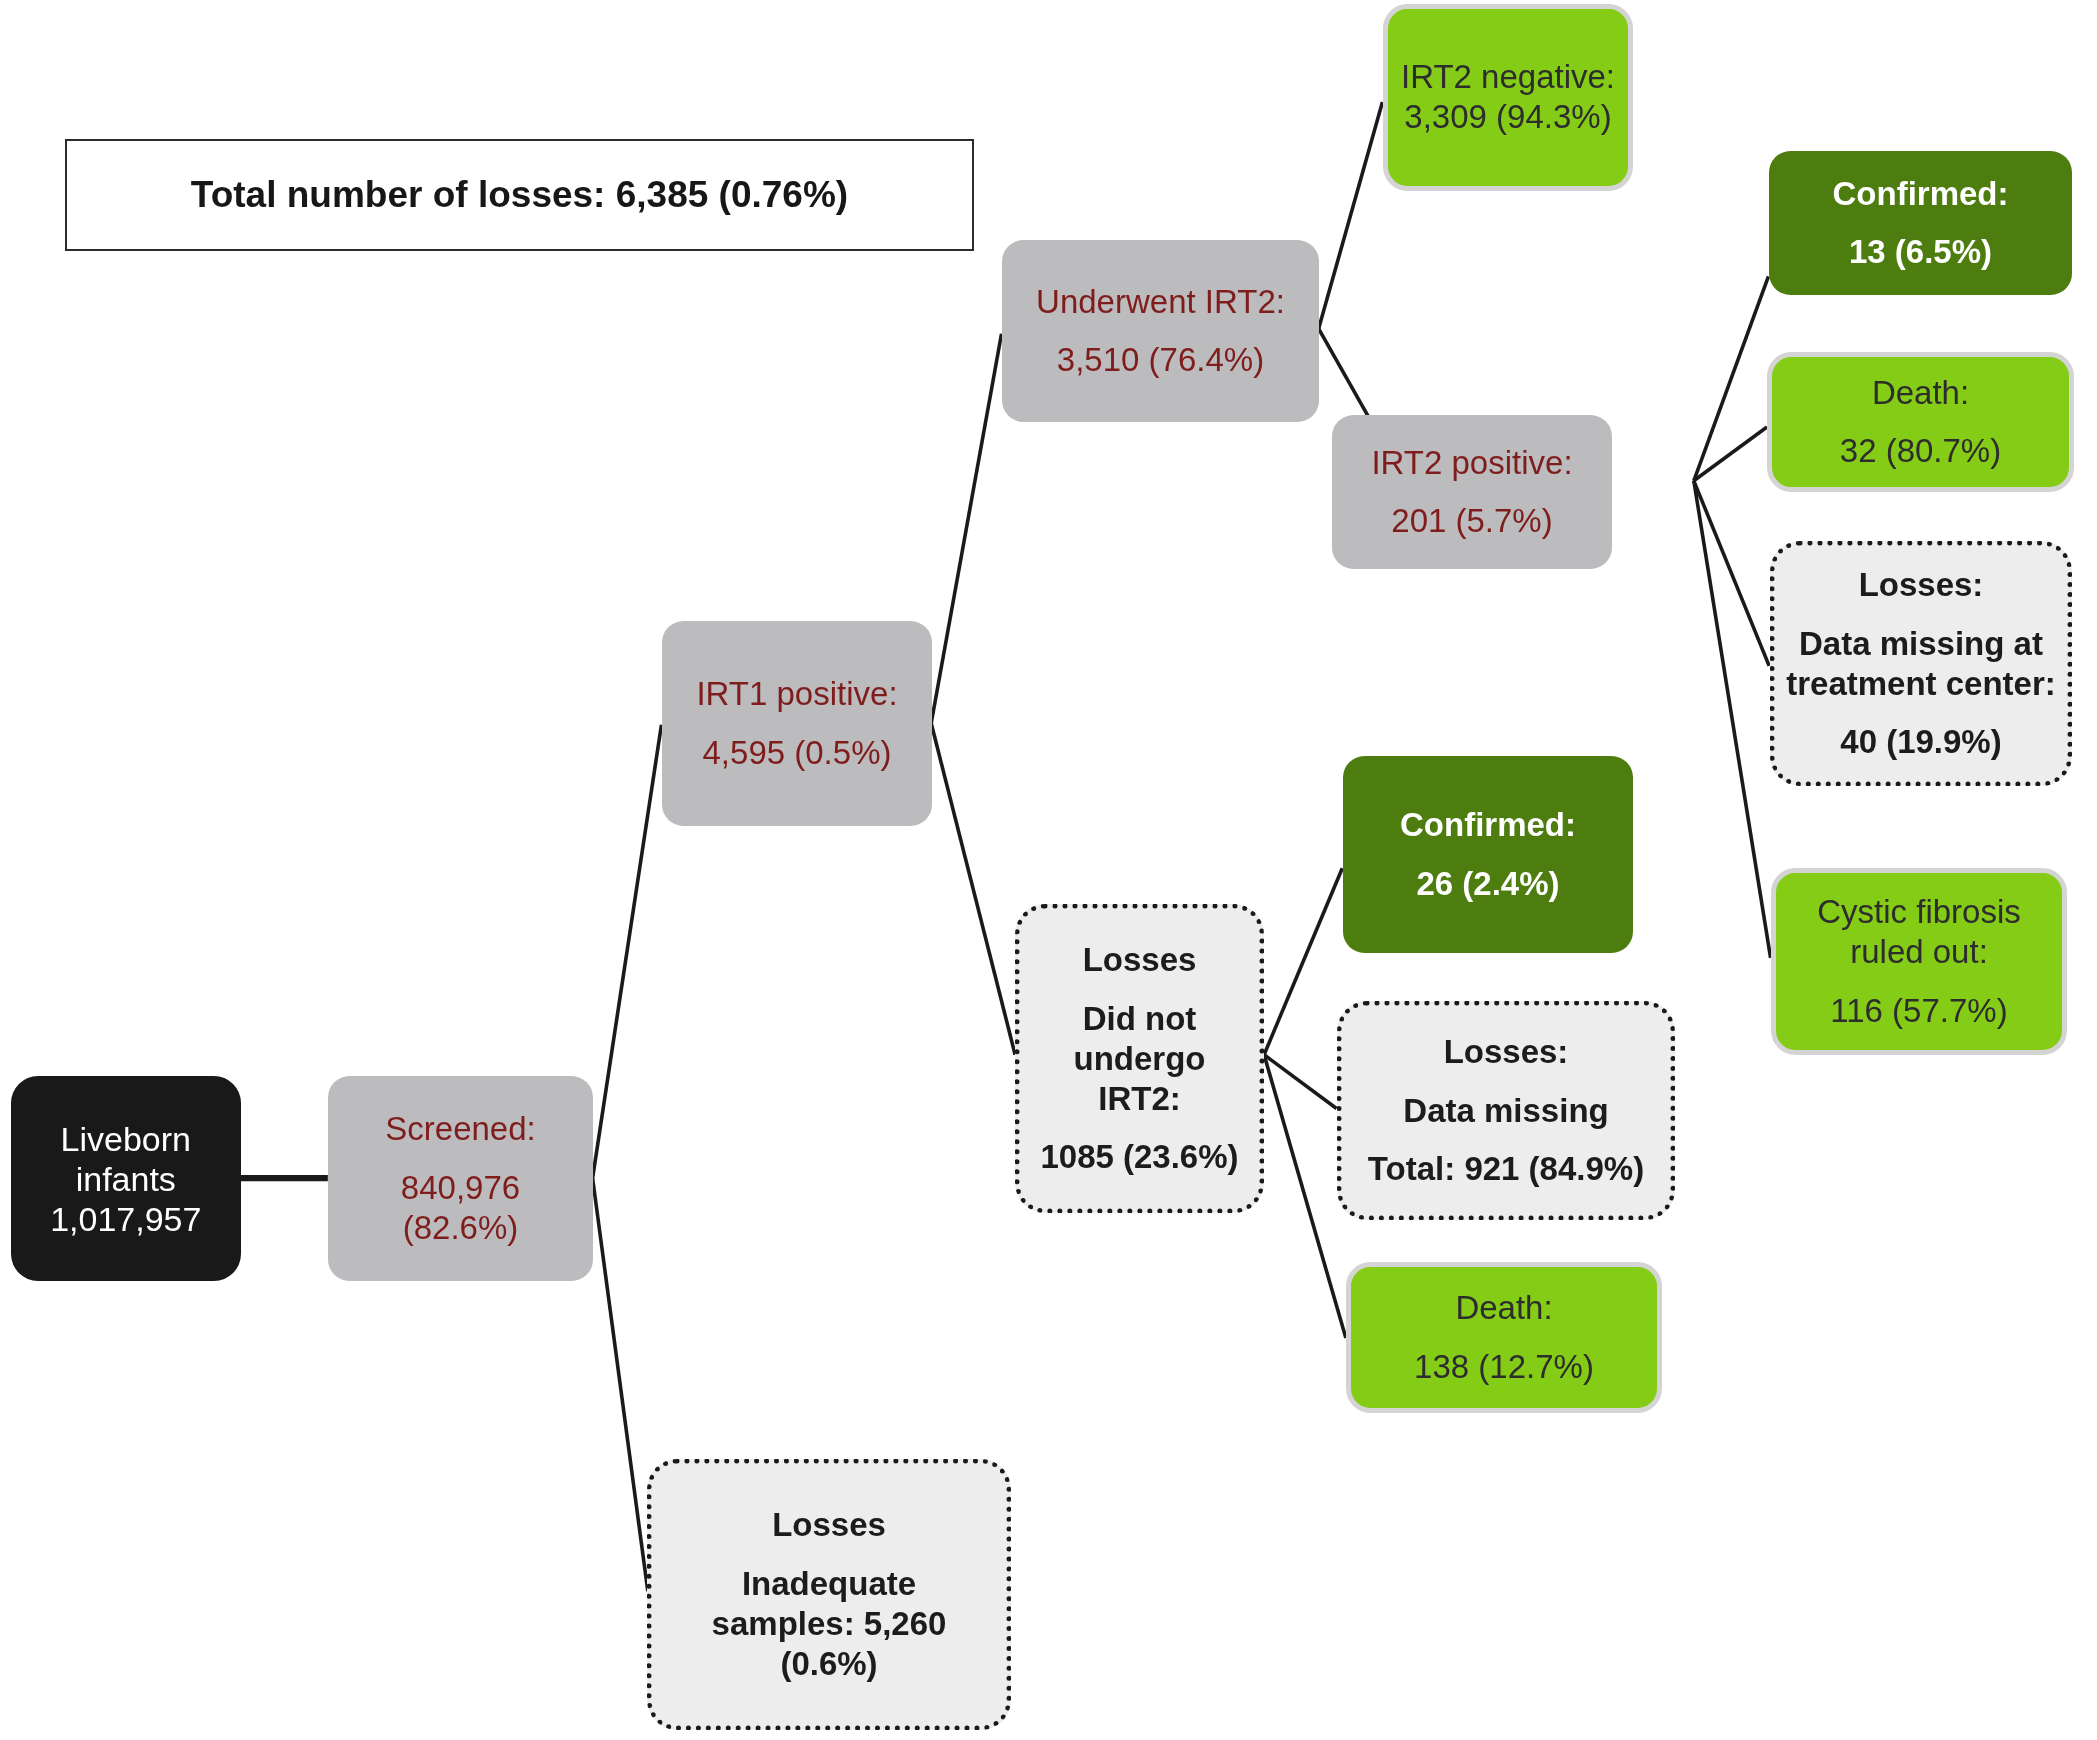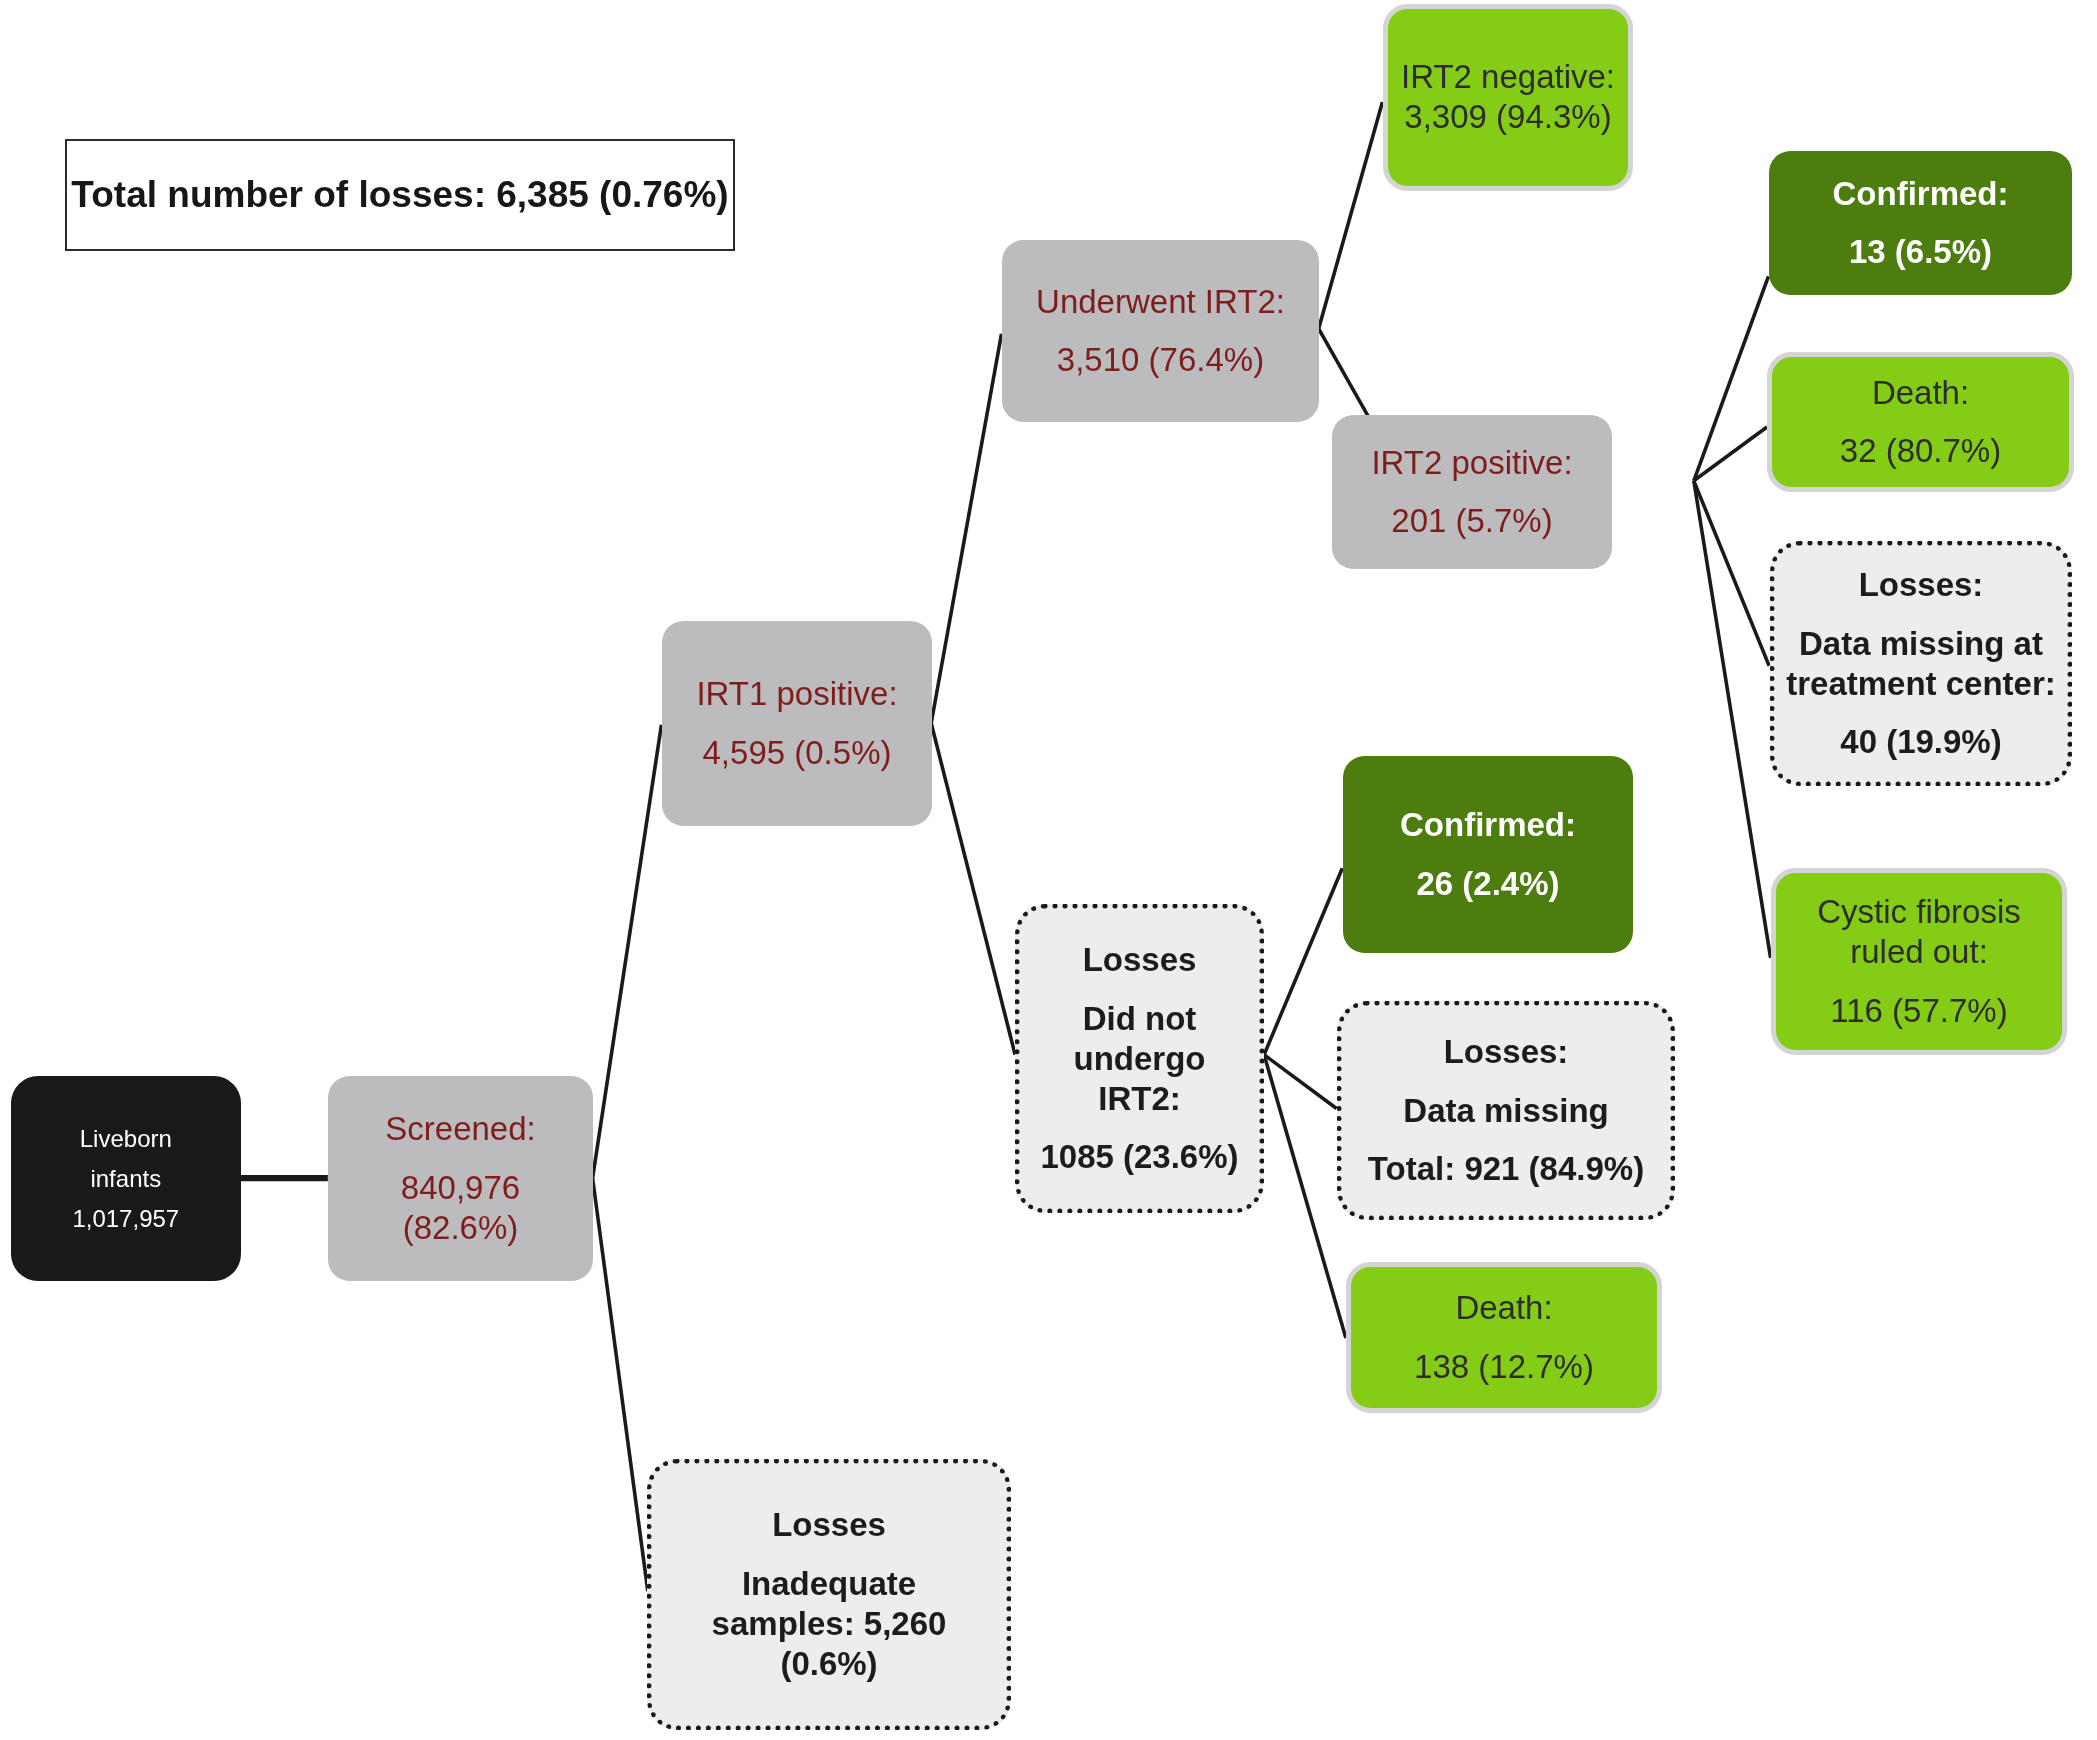--- a/index.html
+++ b/index.html
@@ -47,21 +47,21 @@
     background: #ffffff;
     border: 2.2px solid #2b2b2b;
     font-weight: 700;
     font-size: 37px;
     color: #171717;
   }
   .black {
     background: #191919;
     color: #ffffff;
     border-radius: 27px;
-    font-size: 24px;
+    font-size: 34px;
   }
   .gray {
     background: #bcbcbe;
     color: #7f1d1d;
     border-radius: 21.5px;
   }
   .dark {
     background: #4d7c0f;
     color: #ffffff;
     border-radius: 21.5px;
@@ -96,21 +96,21 @@
     <line x1="1838" y1="458" x2="1971" y2="693"></line>
     <line x1="2361" y1="670" x2="2465" y2="385"></line>
     <line x1="2361" y1="670" x2="2463" y2="595"></line>
     <line x1="2361" y1="670" x2="2466" y2="928"></line>
     <line x1="2361" y1="670" x2="2468" y2="1335"></line>
     <line x1="1762" y1="1470" x2="1871" y2="1210"></line>
     <line x1="1762" y1="1470" x2="1863" y2="1545"></line>
     <line x1="1762" y1="1470" x2="1876" y2="1865"></line>
   </svg>
 
-  <div class="box note" style="left:65px; top:139px; width:670px; height:112px;align-items:center;">
+  <div class="box note" style="left:65px; top:139px; width:909px; height:112px;align-items:center;">
       <div class="para">
         <div class="line">Total number of losses: 6,385 (0.76%)</div>
       </div>
     </div>
 
   <div class="box black" style="left:10.8px; top:1076px; width:230px; height:205px;">
       <div class="para">
         <div class="line">Liveborn</div>
         <div class="line">infants</div>
         <div class="line">1,017,957</div>

